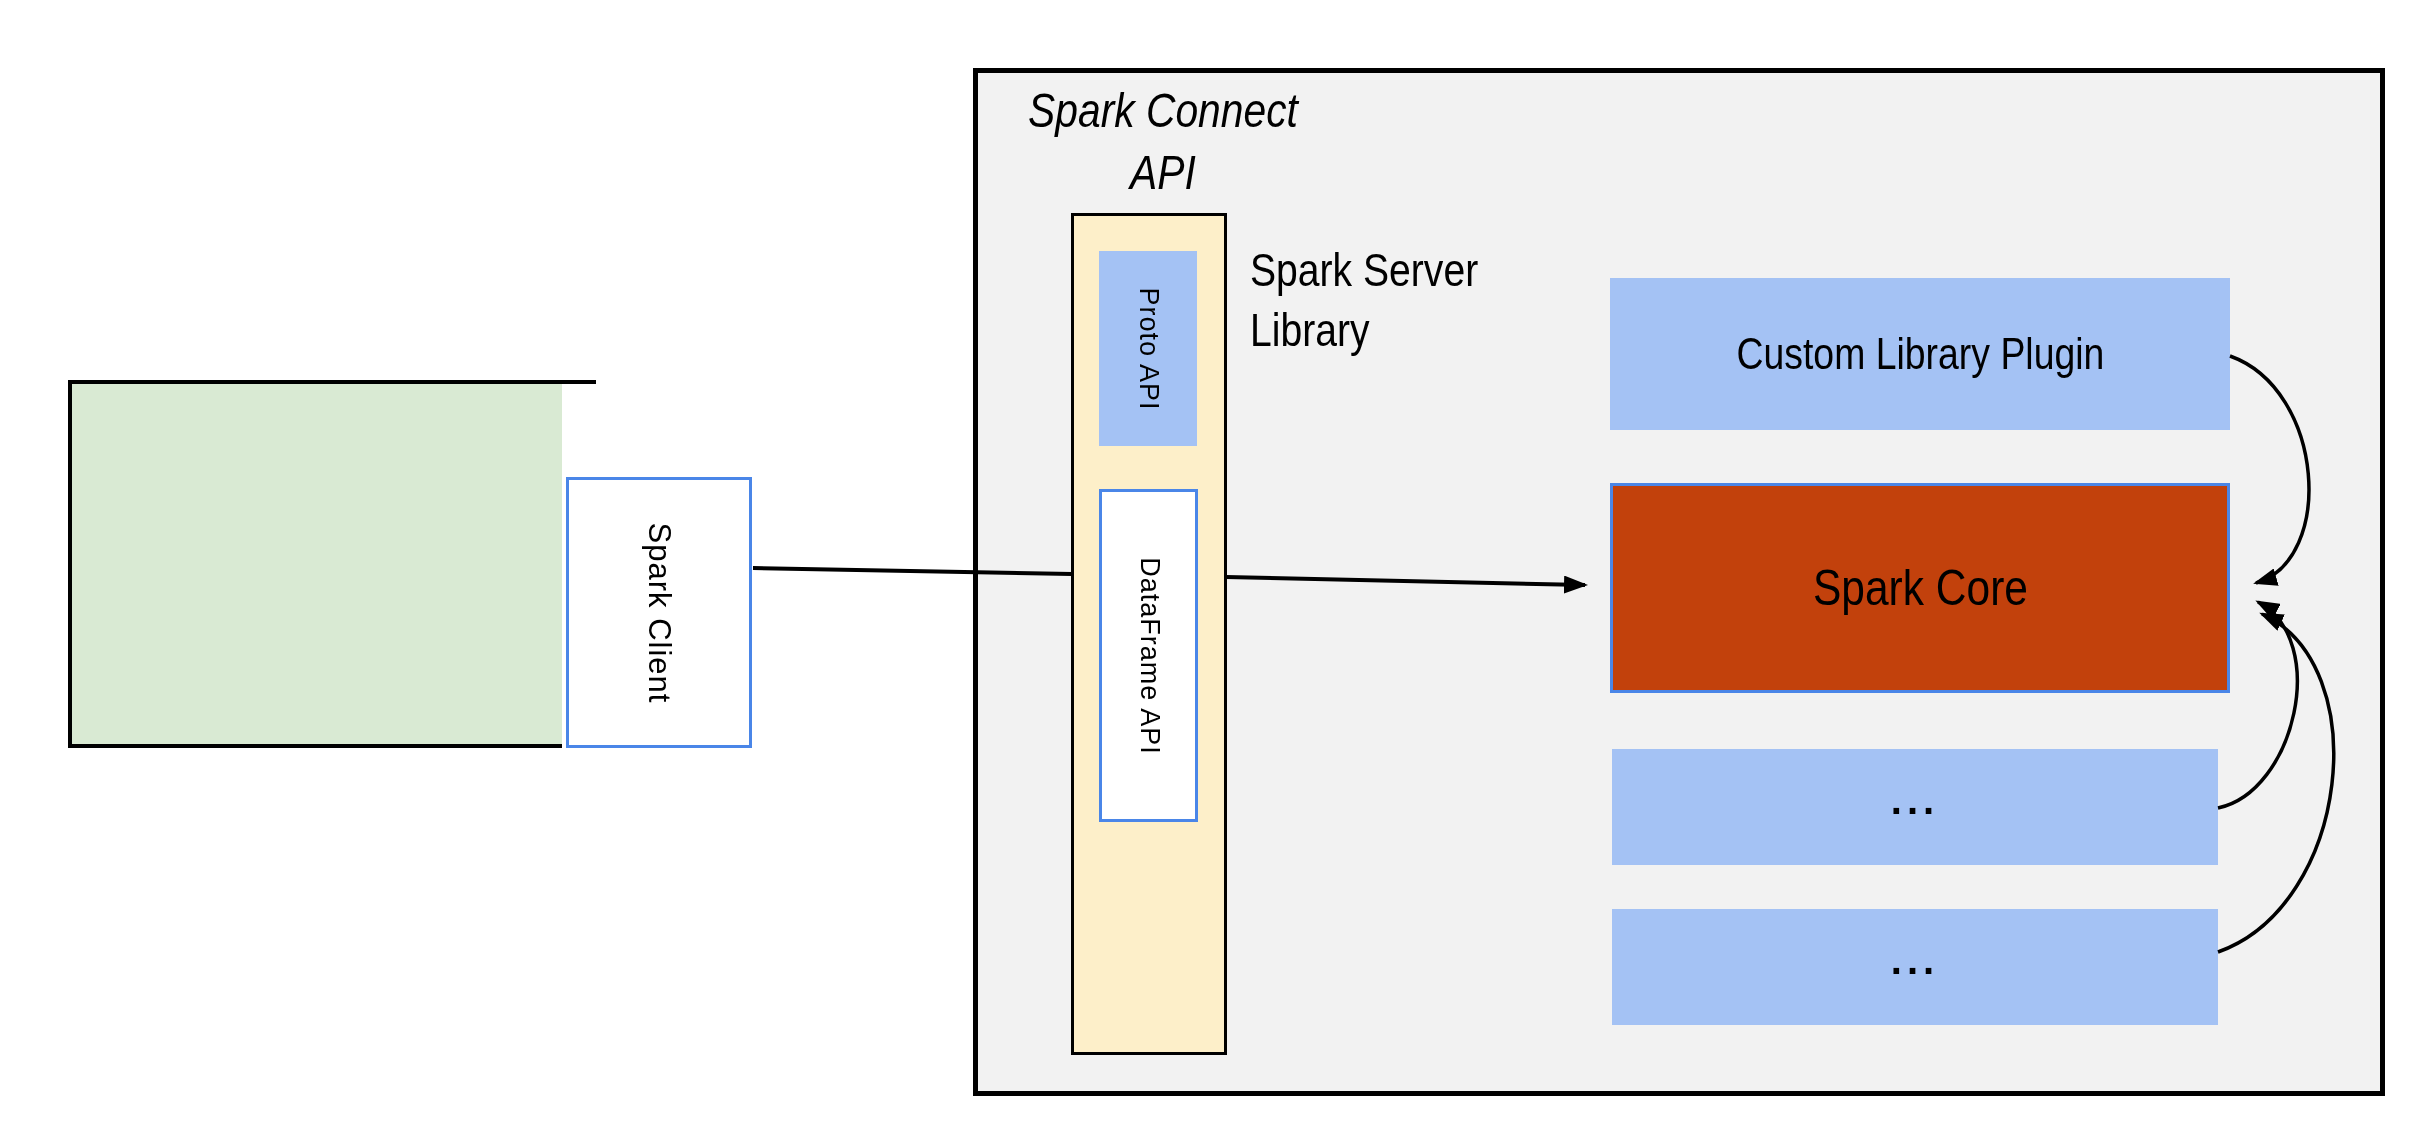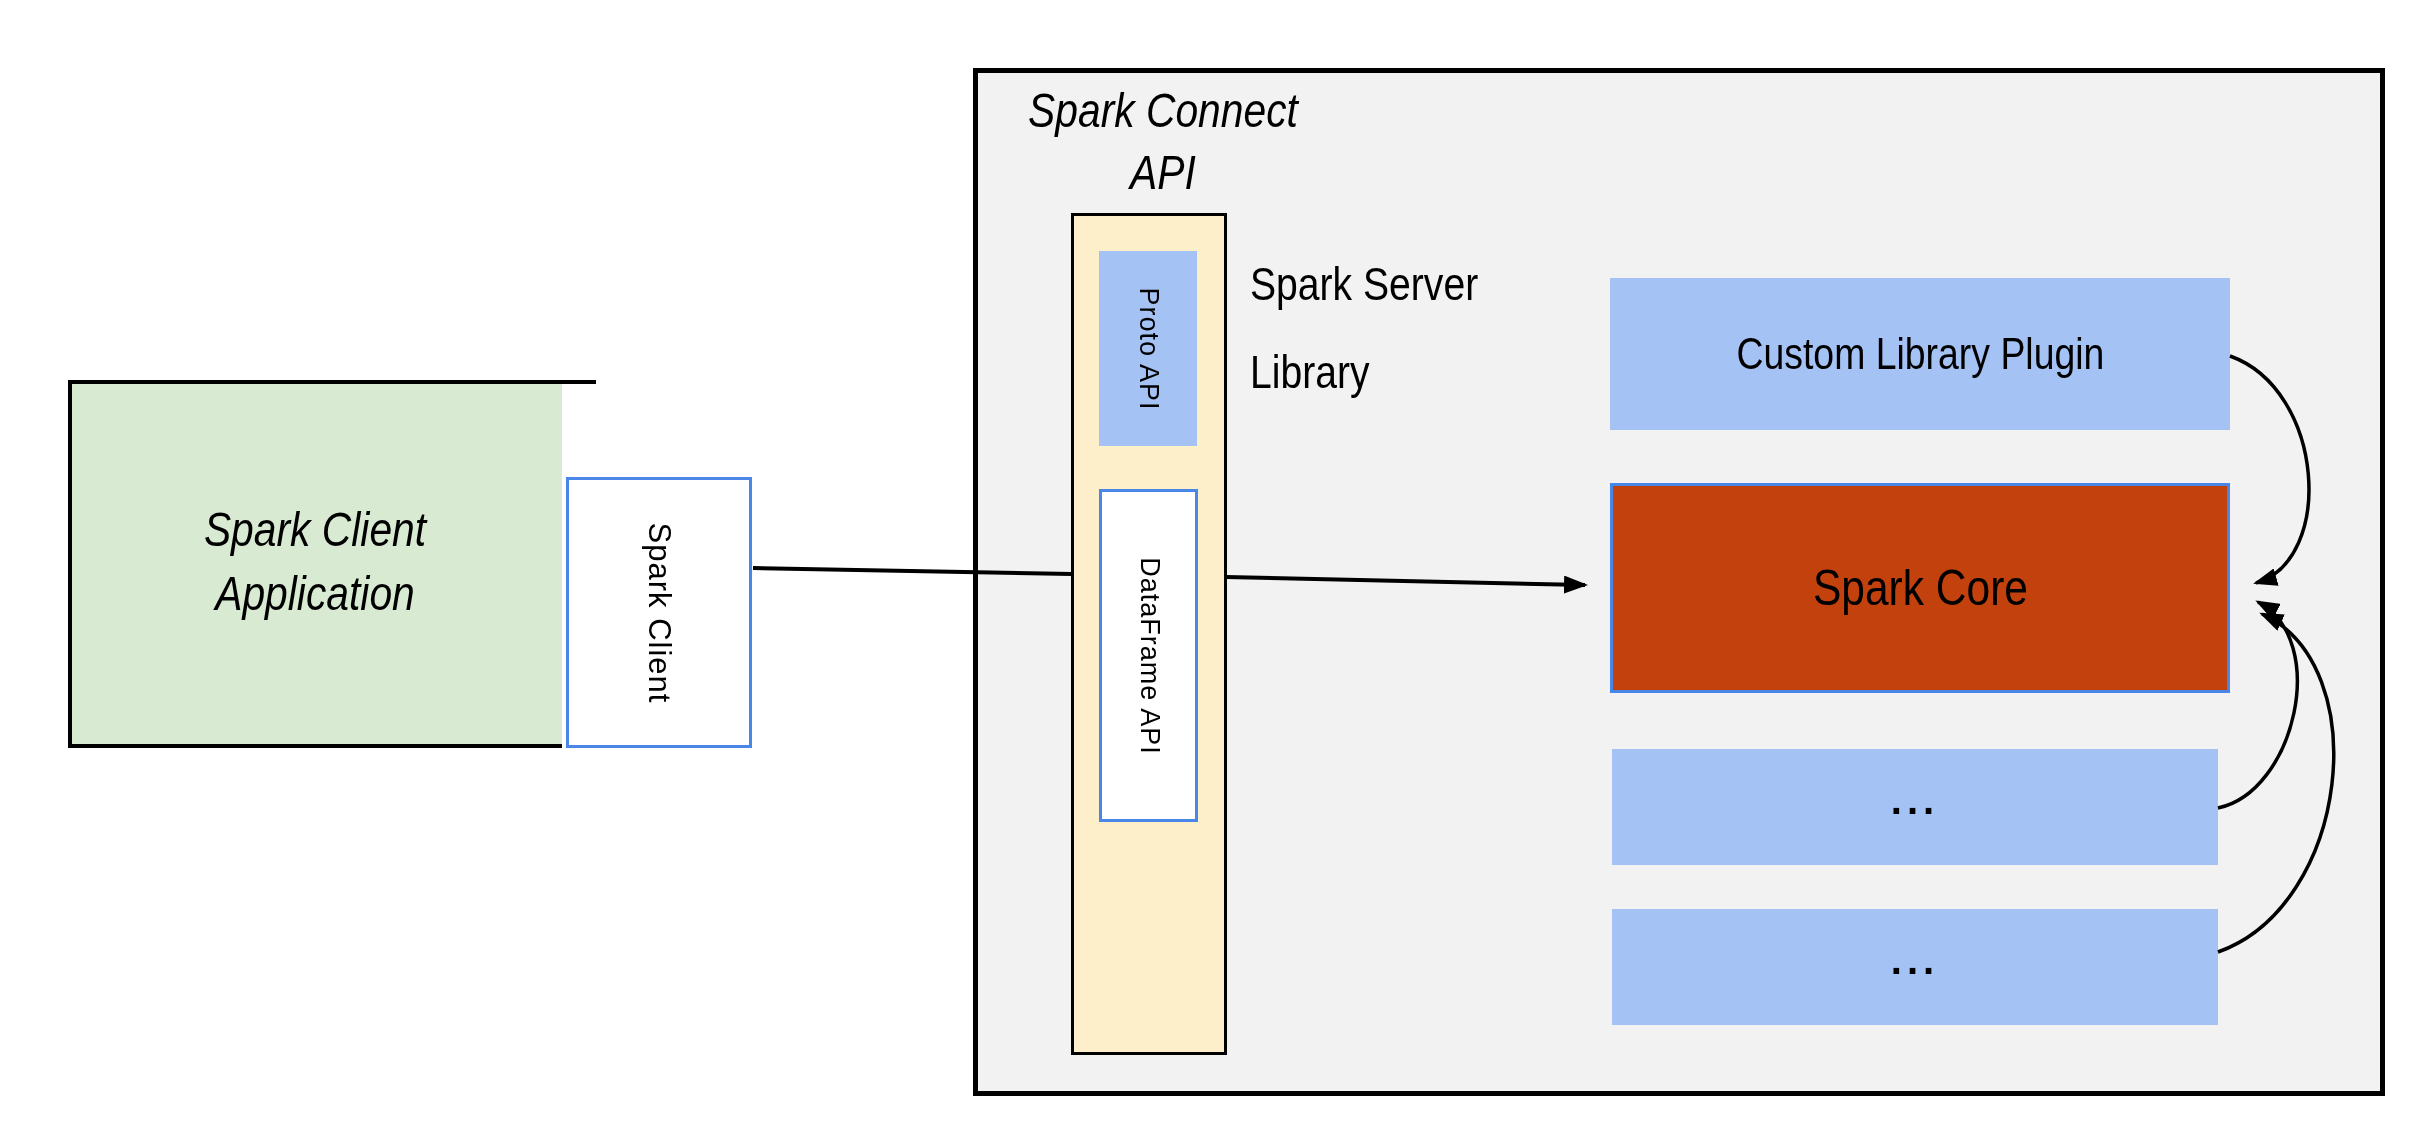--- a/index.html
+++ b/index.html
@@ -70,21 +70,21 @@
     background:var(--blue-fill,#a4c2f4);
   }
   .proto-box .vtext{font-size:27px;letter-spacing:1px;}
   .dataframe-box{
     left:1099px;top:489px;width:99px;height:333px;
     background:#fff;border:3px solid var(--blue-border,#4a86e8);
   }
   .dataframe-box .vtext{font-size:27px;letter-spacing:1px;}
   .server-lib-label{
     left:1250px;top:240px;width:380px;
-    font-size:46px;line-height:88px;
+    font-size:46px;line-height:60px;
   }
 
   
   .plugin-box{
     left:1610px;top:278px;width:620px;height:152px;
     background:var(--blue-fill,#a4c2f4);
     display:flex;align-items:center;justify-content:center;
   }
   .plugin-box .txt{font-size:44px;}
   .core-box{
@@ -106,23 +106,20 @@
     position:absolute;left:0;top:0;width:2435px;height:1135px;
     pointer-events:none;
   }
 </style>
 </head>
 <body>
 
 <div id="stage">
 
   <div class="box green-box"></div>
-  <div class="lbl client-app-label center">
-    <div class="cond">Spark Client Application</div>
-  </div>
 
 
   <div class="box spark-client-box">
     <span class="vtext">Spark Client</span>
   </div>
 
   <div class="box server-box"></div>
 
   <div class="lbl connect-api-label center">
     <div class="cond">Spark Connect API</div>

